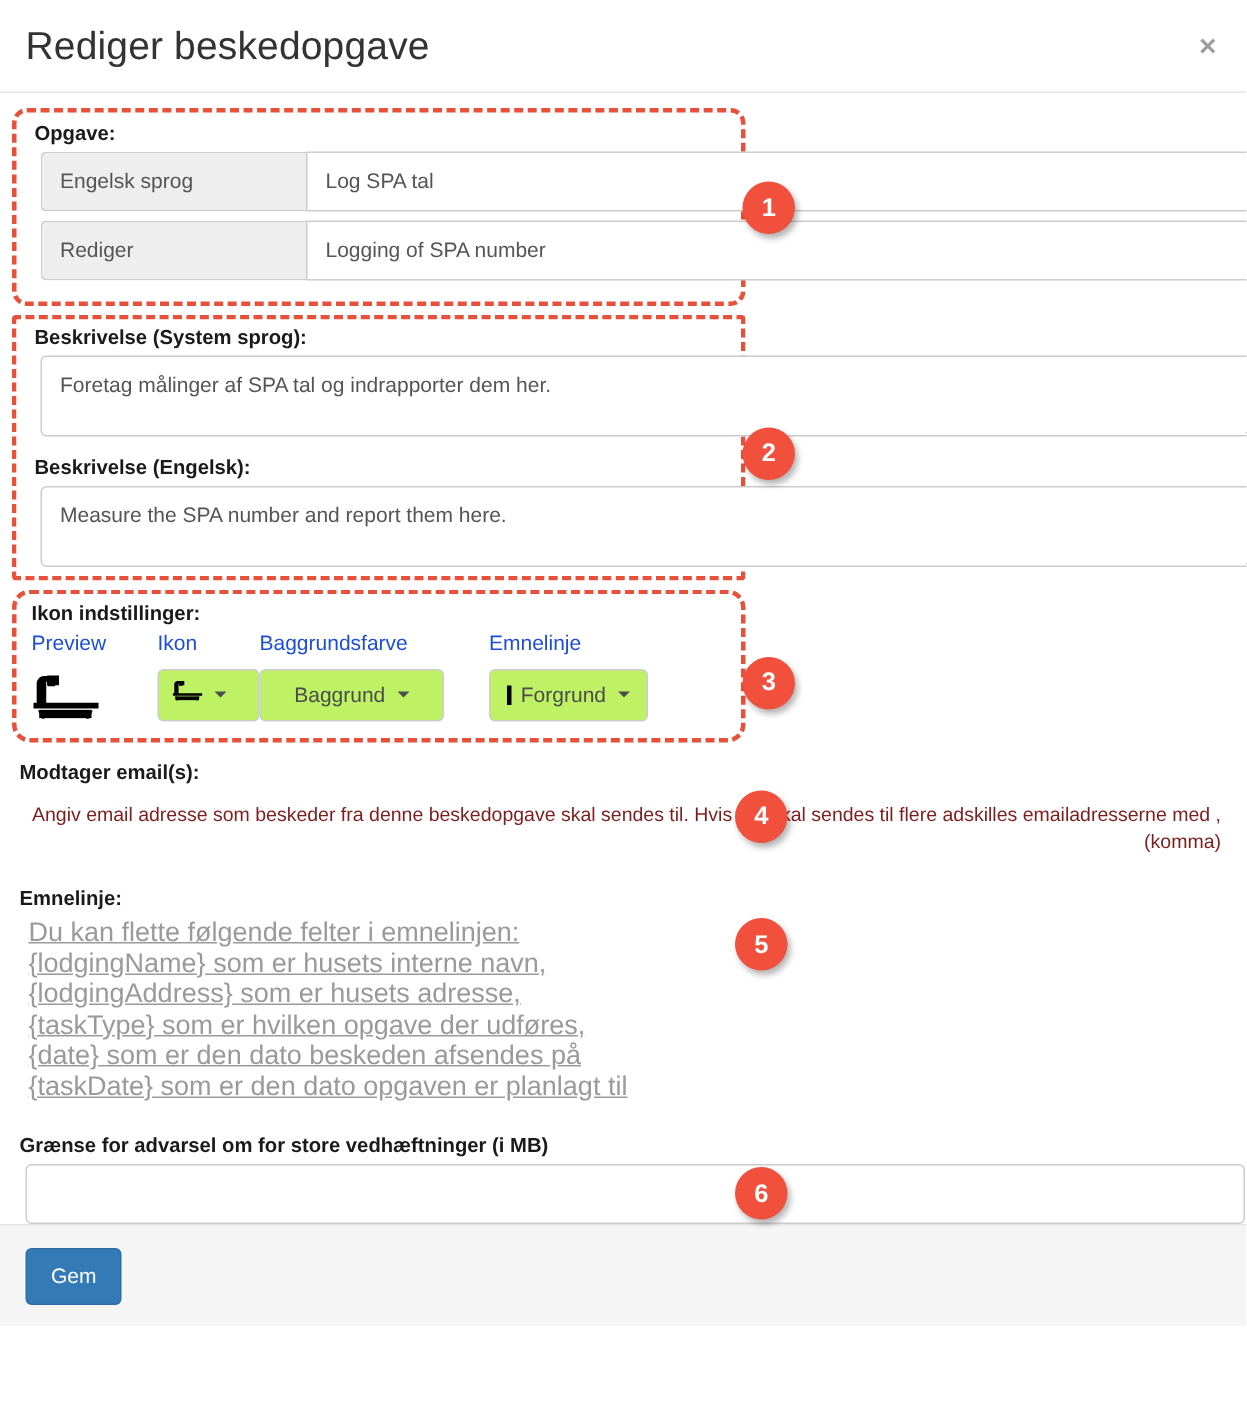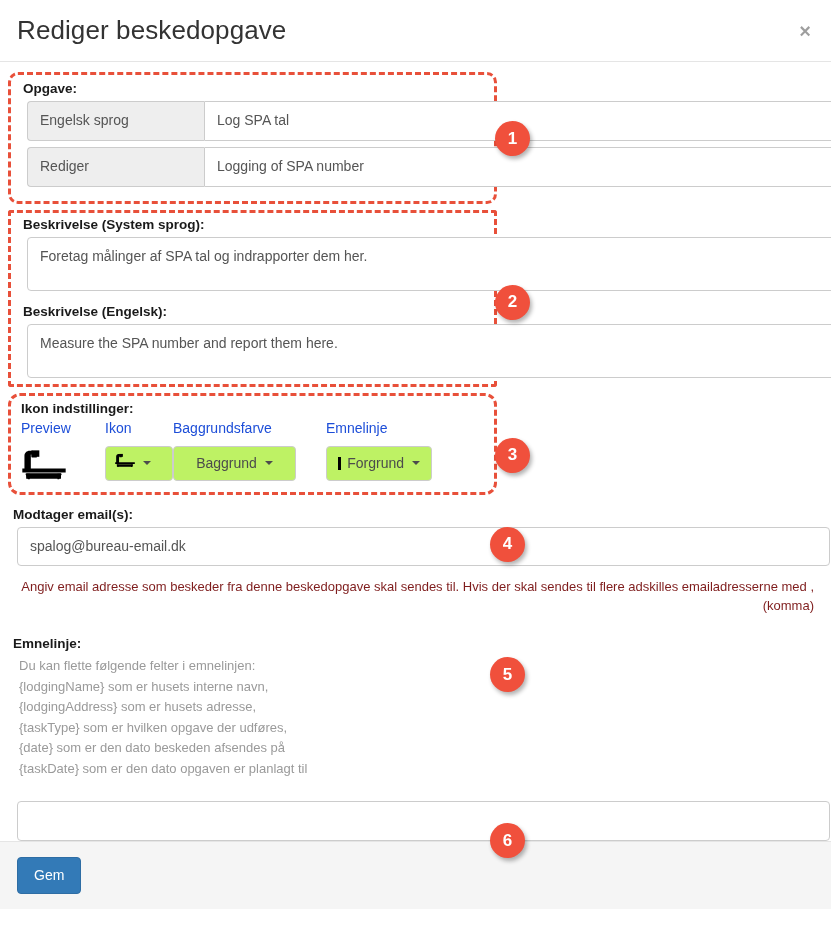--- a/index.html
+++ b/index.html
@@ -141,23 +141,24 @@
     font-size: 13px;
     color: #7f1d1d;
     margin: 12px 0 0 2px;
     line-height: 1.45;
     text-align: right;
   }
   .merge-list {
     margin: 5px 0 0 2px;
   }
   .merge-list div {
-    font-size: 13px;
+    font-size: 18px;
     color: #9a9a9a;
     line-height: 20.5px;
+    text-decoration: underline;
   }
 
   
   .dashed {
     border: 3px dashed #e8503a;
     border-radius: 9px;
     position: relative;
   }
   .dashed-1 { margin: 0 0 0 2px; width: 489px; padding: 6px 0 8px 5px; border-radius: 10px; }
   .dashed-2 { margin: 6px 0 0 2px; width: 489px; padding: 4px 0 6px 5px; border-radius: 3px; }
@@ -338,21 +339,20 @@
           </div>
 
         </div>
       </div>
       <div class="badge-marker" style="left:484px; top:42px;">3</div>
     </div>
 
     <div style="position:relative; margin-top:12px;">
       <span class="field-label">Modtager email(s):</span>
       <div class="inner">
-        <input class="form-control single" type="text" value="spalog@bureau-email.dk" style="">
         <div class="help-text">Angiv email adresse som beskeder fra denne beskedopgave skal sendes til. Hvis der skal sendes til flere adskilles emailadresserne med , (komma)</div>
       </div>
       <div class="badge-marker" style="left:484px; top:20px;">4</div>
     </div>
 
     <div style="position:relative; margin-top:20px;">
       <span class="field-label">Emnelinje:</span>
       <div class="inner">
         <div class="merge-list">
           <div>Du kan flette følgende felter i emnelinjen:</div>
@@ -360,20 +360,21 @@
           <div>{lodgingAddress} som er husets adresse,</div>
           <div>{taskType} som er hvilken opgave der udføres,</div>
           <div>{date} som er den dato beskeden afsendes på</div>
           <div>{taskDate} som er den dato opgaven er planlagt til</div>
         </div>
       </div>
       <div class="badge-marker" style="left:484px; top:21px;">5</div>
     </div>
 
     <div style="position:relative; margin-top:22px;">
+      <span class="field-label">Grænse for advarsel om for store vedhæftninger (i MB)</span>
       <div class="inner">
         <input class="form-control single" type="text" value="" style="">
       </div>
       <div class="badge-marker" style="left:484px; top:22px;">6</div>
     </div>
 
   </div>
 
   <div class="modal-footer">
     <button class="btn-primary">Gem</button>

